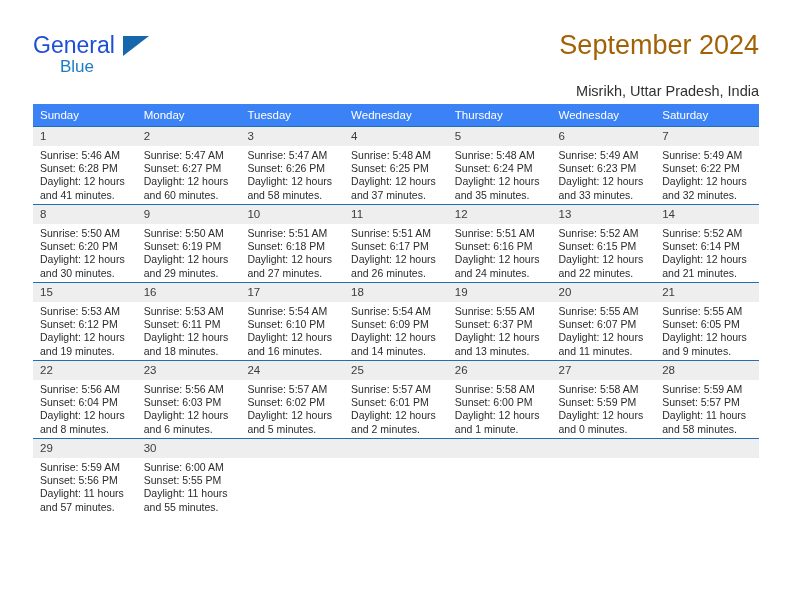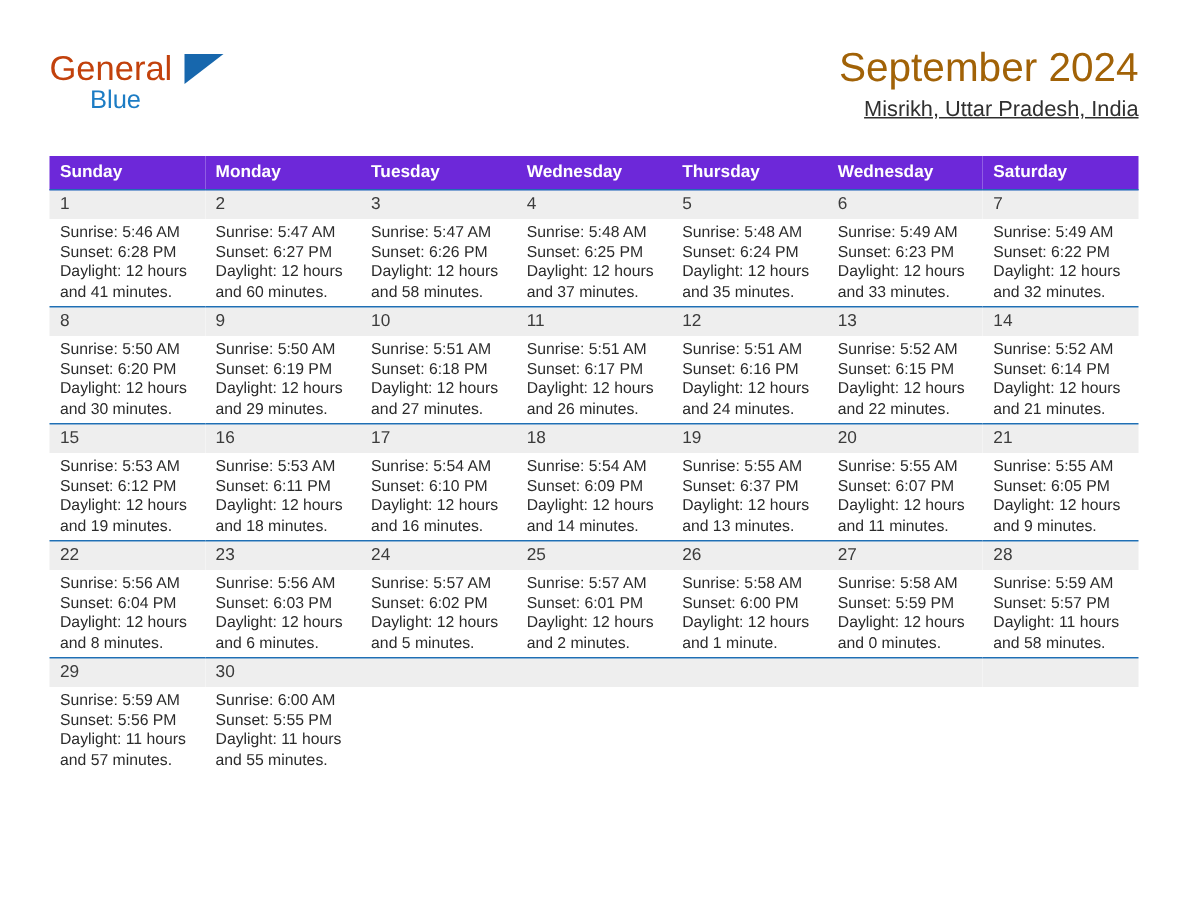--- a/index.html
+++ b/index.html
@@ -34,21 +34,21 @@
     left: 0;
     top: 4px;
     width: 220px;
     height: 58px;
   }
   .brand-general {
     position: absolute;
     left: 0;
     top: 0;
     font-size: 23px;
-    color: #c2410c;
+    color: #1d4ed8;
     letter-spacing: 0px;
     line-height: 26px;
   }
   .brand-blue {
     position: absolute;
     left: 27px;
     top: 22px;
     font-size: 17px;
     color: #1c7cc4;
     line-height: 26px;
@@ -71,39 +71,38 @@
   .cal-title {
     font-size: 27px;
     color: #a16207;
     line-height: 34px;
     white-space: nowrap;
   }
   .cal-subtitle {
     font-size: 14.5px;
     color: #303030;
     line-height: 22px;
-    margin-top: 0;
+    margin-top: 18px;
     white-space: nowrap;
-    text-decoration: underline;
   }
 
   
   .calendar {
     position: absolute;
     left: 33px;
     top: 104px;
     width: 726px;
     border-collapse: collapse;
     table-layout: fixed;
   }
   .calendar th {
-    background: #6d28d9;
+    background: #3b82f6;
     color: #ffffff;
     font-size: 11.5px;
-    font-weight: bold;
+    font-weight: normal;
     text-align: left;
     padding: 5px 0 5px 7px;
     height: 11px;
     border: none;
   }
   .calendar td {
     vertical-align: top;
     padding: 0;
     border: none;
     border-top: 1.5px solid #1f6fb4;

